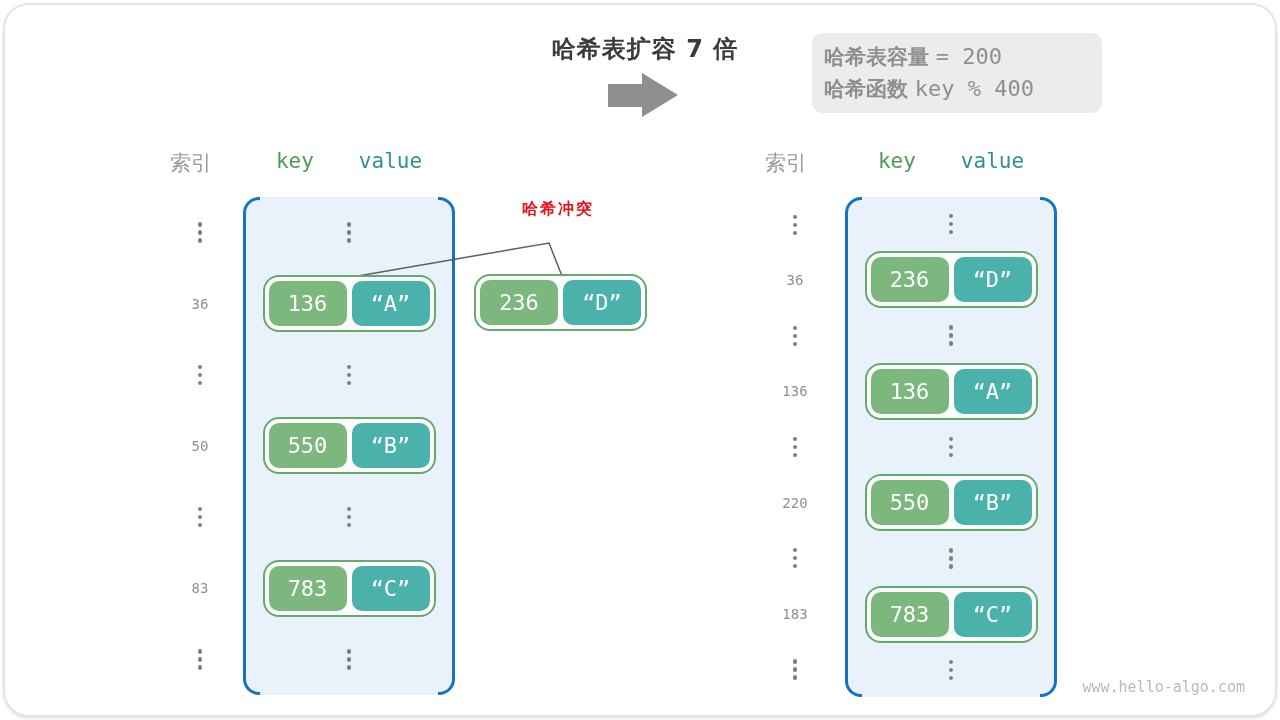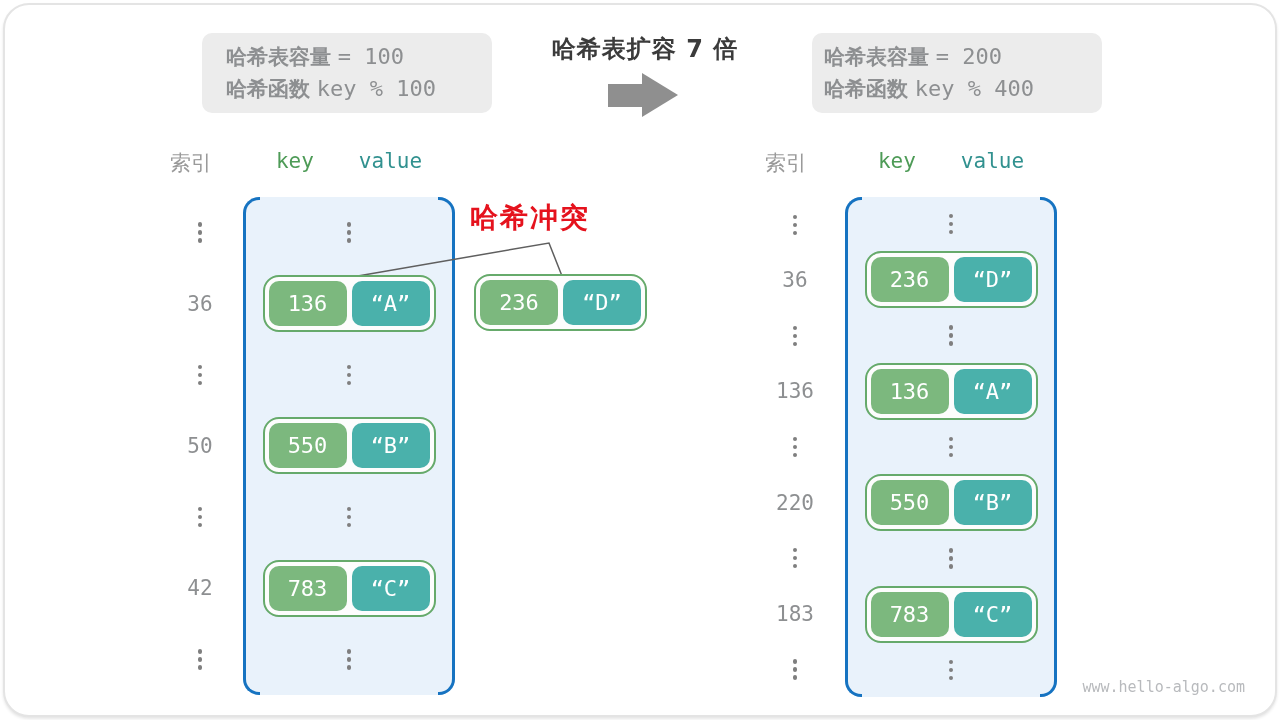--- a/index.html
+++ b/index.html
@@ -54,71 +54,61 @@
   .bucket.after  { left:845px; top:197px; height:500px; }
   .bracket { position:absolute; top:0; bottom:0; width:17px; border:3px solid var(--container-border); }
   .bracket.l { left:0;  border-right:none; border-radius:16px 0 0 16px; }
   .bracket.r { right:0; border-left:none;  border-radius:0 16px 16px 0; }
 
   .index-col { position:absolute; width:60px; display:flex; flex-direction:column; }
   .index-col.before { left:170px; top:197px; height:498px; }
   .index-col.after  { left:765px; top:197px; height:500px; }
 
   .slot { flex:1; display:flex; align-items:center; justify-content:center; }
-  .idx { font-family:"DejaVu Sans Mono","Liberation Mono",monospace; font-size:21px; color:var(--gray-text); }
+  .idx { font-family:"DejaVu Sans Mono","Liberation Mono",monospace; font-size:14px; color:var(--gray-text); }
 
   
   .pair {
     position:relative; z-index:3;
     display:inline-flex; gap:5px; padding:4px; background:#fdfdfd;
     border:2.5px solid var(--pair-border); border-radius:16px;
   }
   .pill {
     width:78px; height:45px; border-radius:10px; color:#ffffff;
     font-family:"DejaVu Sans Mono","Liberation Mono",monospace; font-size:22px;
     display:flex; align-items:center; justify-content:center;
   }
   .pill.key   { background:var(--key-bg); }
   .pill.value { background:var(--value-bg); }
 
   .conflict-pair { position:absolute; left:474px; top:274px; }
 
   .conflict-label {
-    position:absolute; left:440px; top:199px; width:180px; text-align:center;
-    font-size:28px; font-weight:700; letter-spacing:2px; color:var(--conflict-red); white-space:nowrap;
+    position:absolute; left:468px; top:199px; width:180px; text-align:center;
+    font-size:16px; font-weight:700; letter-spacing:2px; color:var(--conflict-red); white-space:nowrap;
   }
 
   .connector-svg { position:absolute; left:0; top:0; z-index:2; pointer-events:none; }
 
   
   .vdots { display:flex; flex-direction:column; gap:3.5px; }
   .vdots i { width:4.5px; height:4.5px; border-radius:50%; background:var(--dots); }
 
   .watermark {
     position:absolute; right:35px; top:678px;
     font-family:"DejaVu Sans Mono","Liberation Mono",monospace; font-size:15px; color:var(--watermark-gray);
   }
 </style>
 </head>
 <body>
 
 <div class="canvas">
 
   <div class="card-frame"></div>
 
-  <div class="info-box before">
-    <div class="info-line">
-      <span class="cjk">哈希表容量</span>
-      <span class="val">= 100</span>
-    </div>
-    <div class="info-line">
-      <span class="cjk">哈希函数</span>
-      <span class="val">key % 100</span>
-    </div>
-  </div>
 
   <div class="main-title">哈希表扩容 7 倍</div>
   <div class="arrow-body"></div>
   <div class="arrow-head"></div>
 
   <div class="info-box after">
     <div class="info-line">
       <span class="cjk">哈希表容量</span>
       <span class="val">= 200</span>
     </div>
@@ -161,21 +151,21 @@
         <span class="idx">50</span>
       </div>
       <div class="slot">
         <div class="vdots">
           <i></i>
           <i></i>
           <i></i>
         </div>
       </div>
       <div class="slot">
-        <span class="idx">42</span>
+        <span class="idx">83</span>
       </div>
       <div class="slot">
         <div class="vdots">
           <i></i>
           <i></i>
           <i></i>
         </div>
       </div>
     </div>
   <div class="bucket before" id="before-bucket">

